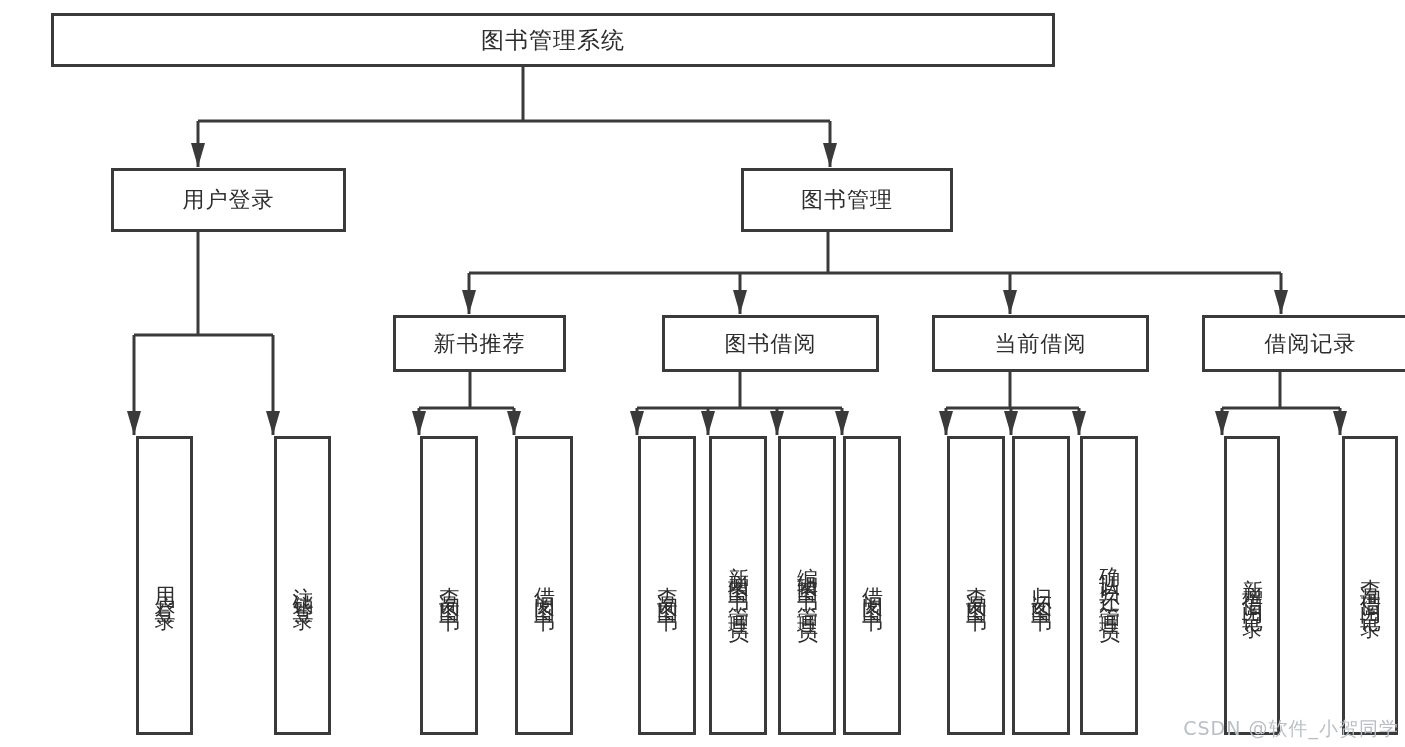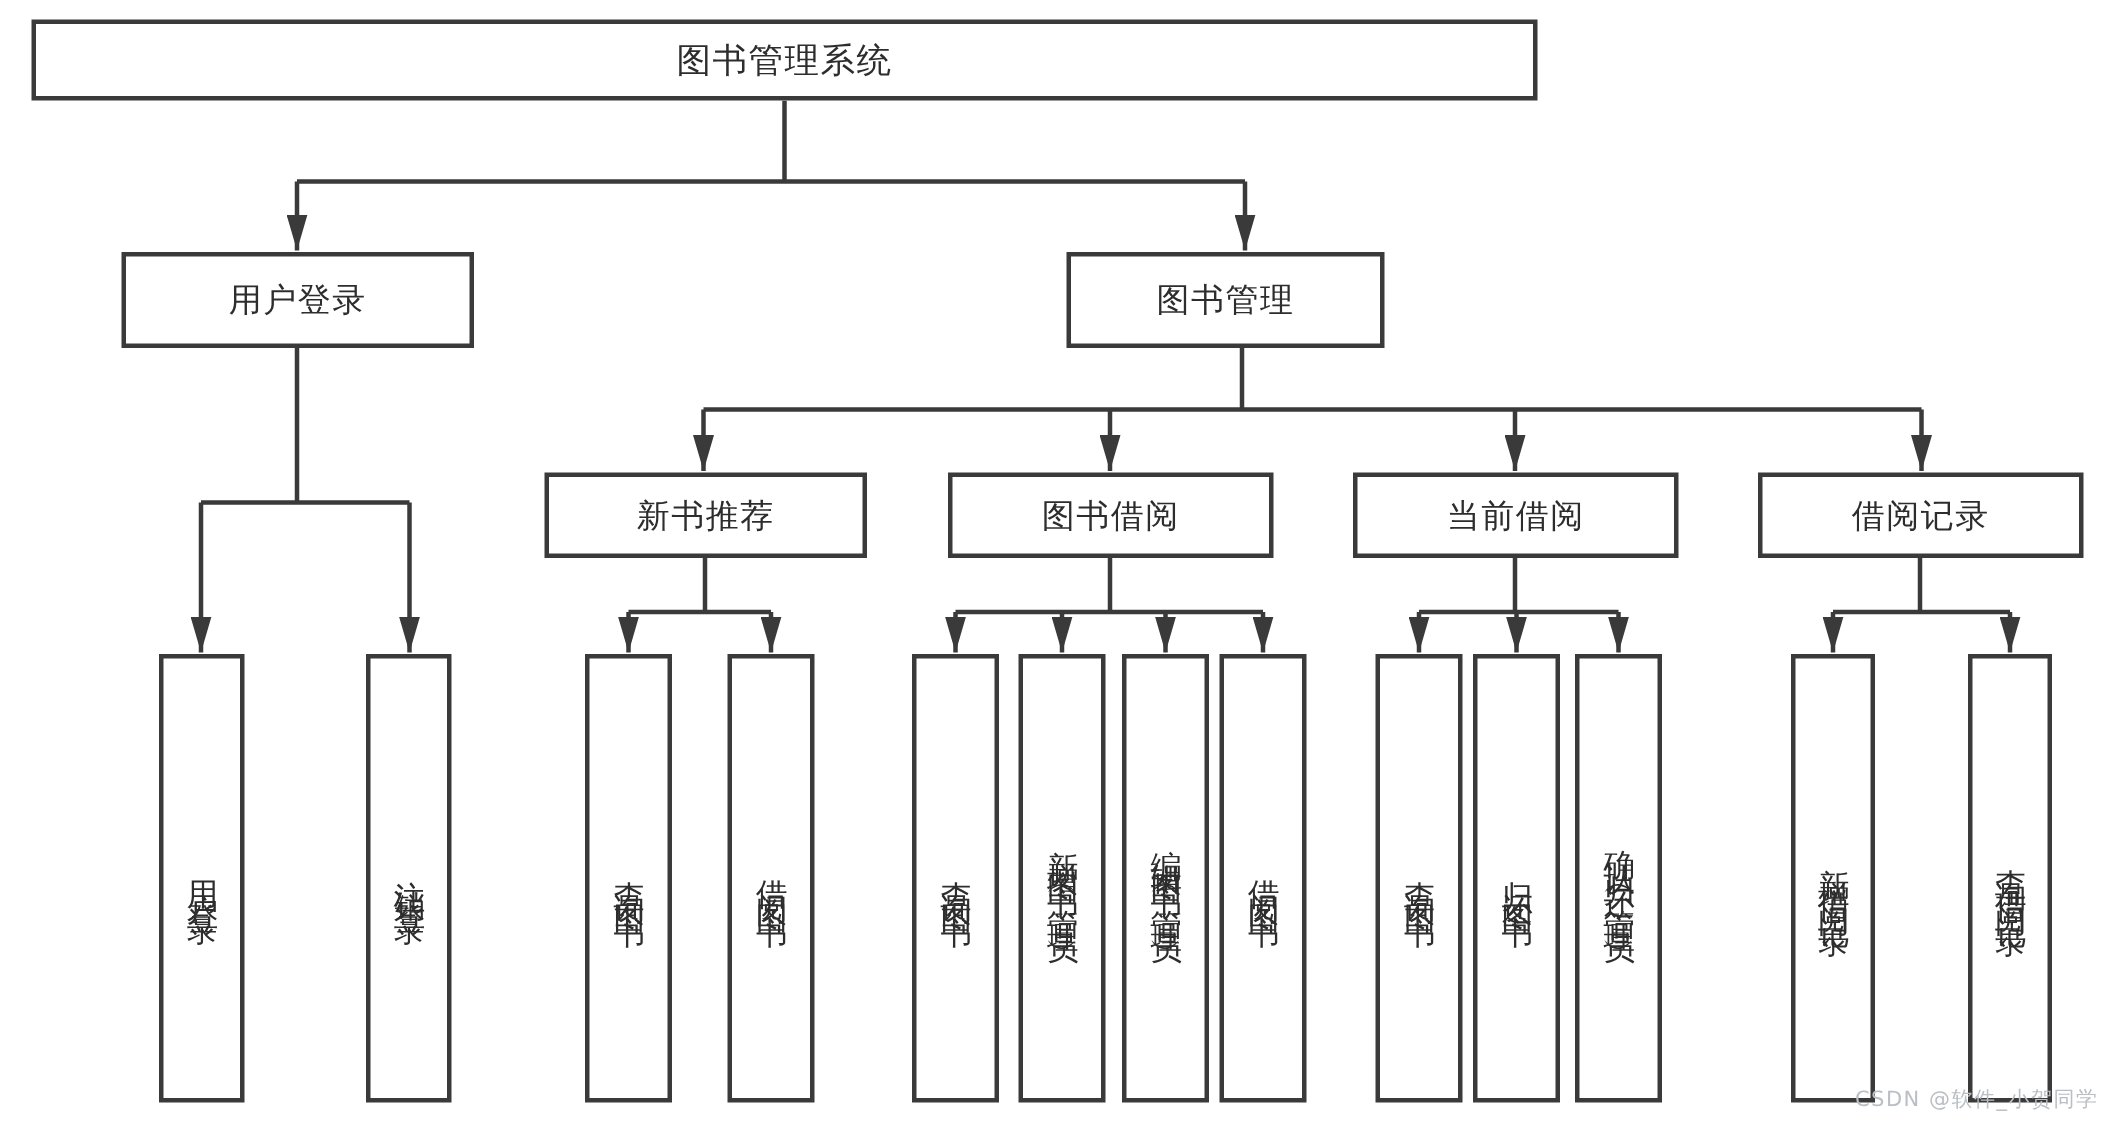--- a/index.html
+++ b/index.html
@@ -15,35 +15,36 @@
   svg.wires { position: absolute; left: 0; top: 0; }
   .node {
     position: absolute;
     background: #ffffff;
     border: 3px solid var(--line, #3a3a3a);
     box-sizing: border-box;
     display: flex;
     align-items: center;
     justify-content: center;
     text-align: center;
+    margin-left: 30px;
   }
   .node.h   { font-size: 22px; letter-spacing: 1px; white-space: nowrap; }
   .node.top { font-size: 23px; }
   .vtext {
     writing-mode: vertical-rl;
     text-orientation: mixed;
     font-size: 21px;
     letter-spacing: 8px;
     line-height: 1.1;
   }
   .watermark {
     position: absolute;
     right: 6px;
     bottom: 5px;
-    font-size: 14px;
+    font-size: 19px;
     letter-spacing: 1px;
     color: var(--watermark, #b9bfc4);
     z-index: 5;
     white-space: nowrap;
     text-align: center;
   }
 </style>
 </head>
 <body>
 
@@ -111,21 +112,21 @@
         <path d="M1340,408 V435" marker-end="url(#arrow)"></path>
       </g>
     </g>
   </svg>
 
   <div class="node h top" style="left:21px; top:13px; width:1004px; height:54px;">图书管理系统</div>
 
   <div class="node h" style="left:81px; top:168px; width:235px; height:64px;">用户登录</div>
   <div class="node h" style="left:711px; top:168px; width:212px; height:64px;">图书管理</div>
 
-  <div class="node h" style="left:363px; top:315px; width:215px; height:57px;">新书推荐</div>
+  <div class="node h" style="left:363px; top:315px; width:173px; height:57px;">新书推荐</div>
   <div class="node h" style="left:632px; top:315px; width:217px; height:57px;">图书借阅</div>
   <div class="node h" style="left:902px; top:315px; width:217px; height:57px;">当前借阅</div>
   <div class="node h" style="left:1172px; top:315px; width:217px; height:57px;">借阅记录</div>
 
   <div class="node v" style="left:106px; top:436px; width:57px; height:299px;">
     <span class="vtext">用户登录</span>
   </div>
   <div class="node v" style="left:244px; top:436px; width:57px; height:299px;">
     <span class="vtext">注销登录</span>
   </div>

